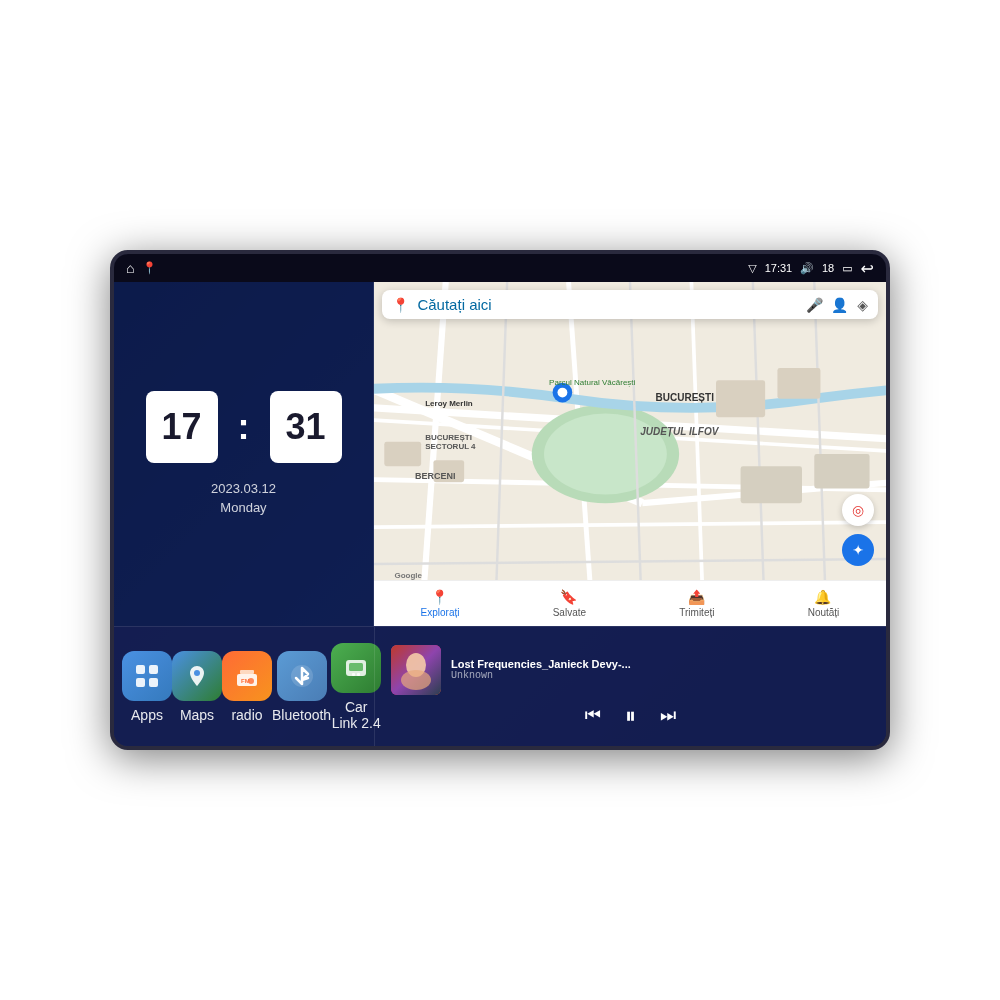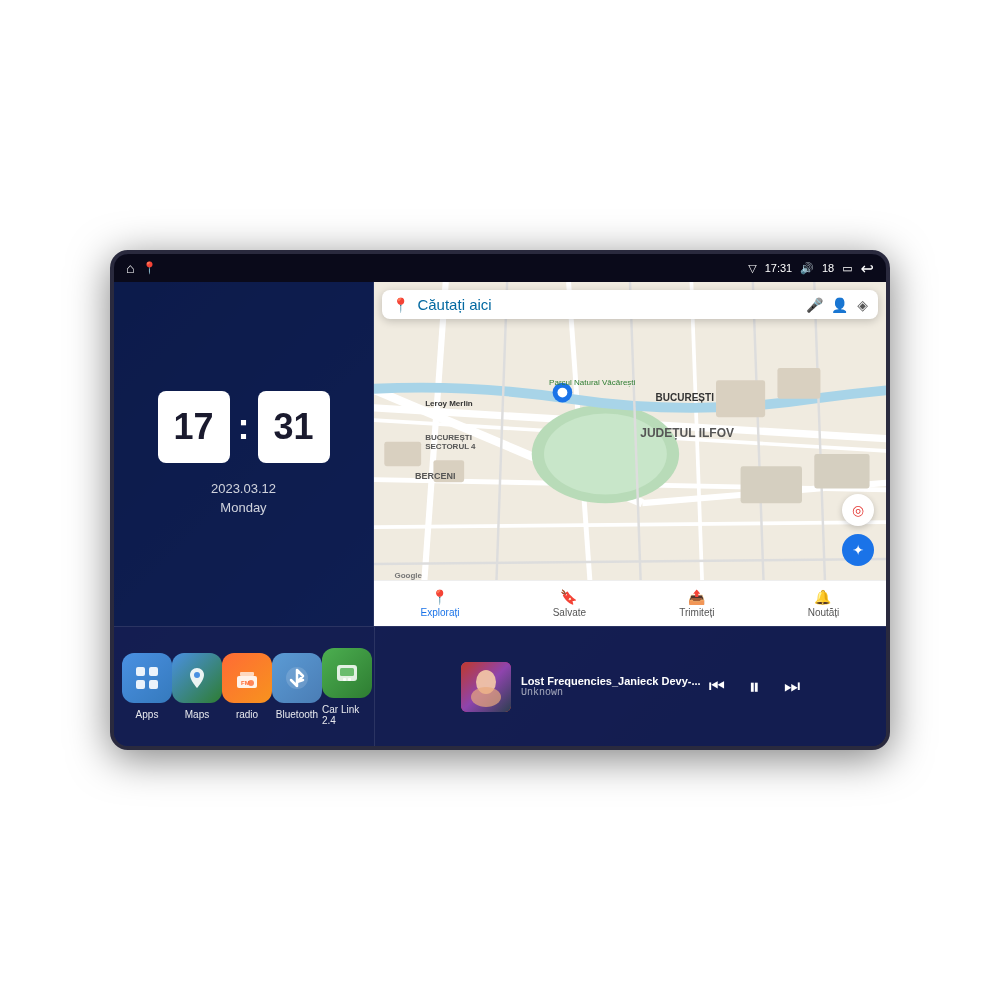--- a/index.html
+++ b/index.html
@@ -72,21 +72,21 @@
       align-items: center;
       justify-content: center;
       gap: 16px;
       padding: 20px;
       border-right: 1px solid rgba(255,255,255,0.1);
     }
 
     .clock-display {
       display: flex;
       align-items: center;
-      gap: 8px;
+      gap: 20px;
     }
 
     .clock-block {
       background: white;
       border-radius: 8px;
       width: 72px;
       height: 72px;
       display: flex;
       align-items: center;
       justify-content: center;
@@ -263,30 +263,30 @@
       width: 50px;
       height: 50px;
       border-radius: 12px;
       display: flex;
       align-items: center;
       justify-content: center;
       font-size: 22px;
     }
 
     .app-label {
-      font-size: 10px;
+      font-size: 14px;
       color: rgba(255,255,255,0.9);
-      text-align: left;
+      text-align: center;
     }
 
     
     .music-player {
       padding: 10px 16px;
       display: flex;
-      flex-direction: row;
+      flex-direction: column;
       justify-content: center;
       gap: 8px;
       border-left: 1px solid rgba(255,255,255,0.1);
     }
 
     .music-top {
       display: flex;
       align-items: center;
       gap: 10px;
     }
@@ -431,21 +431,21 @@
               <rect x="340" y="150" width="50" height="30" fill="#d5cfc0" rx="2"></rect>
               <rect x="400" y="140" width="45" height="28" fill="#d5cfc0" rx="2"></rect>
 
               <circle cx="195" cy="90" r="8" fill="#1a73e8"></circle>
               <circle cx="195" cy="90" r="4" fill="white"></circle>
             </svg>
 
             
             <div class="map-label" style="top:8%;left:62%;font-size:9px;color:#555;font-weight:600;">TRAPEZULUI</div>
             <div class="map-label" style="top:32%;left:55%;font-size:10px;color:#333;font-weight:700;">BUCUREȘTI</div>
-            <div class="map-label" style="top:42%;left:52%;font-size:12px;color:#555;">JUDEȚUL ILFOV</div>
+            <div class="map-label" style="top:42%;left:52%;font-size:10px;color:#555;font-style:italic;">JUDEȚUL ILFOV</div>
             <div class="map-label" style="top:28%;left:26%;font-size:8px;color:#2e7d32;font-weight:400;margin-left:42px;">Parcul Natural Văcărești</div>
             <div class="map-label" style="top:34%;left:10%;font-size:8px;color:#333;">Leroy Merlin</div>
             <div class="map-label" style="top:44%;left:10%;font-size:8px;color:#555;">BUCUREȘTI<br>SECTORUL 4</div>
             <div class="map-label" style="top:55%;left:8%;font-size:9px;color:#555;font-weight:600;">BERCENI</div>
             <div class="map-label" style="top:84%;left:4%;font-size:8px;color:#777;">Google</div>
           </div>
 
           <div class="map-searchbar">
             <span style="color:#1a73e8;font-size:14px;">📍</span>
             <span class="map-search-text">Căutați aici</span>

